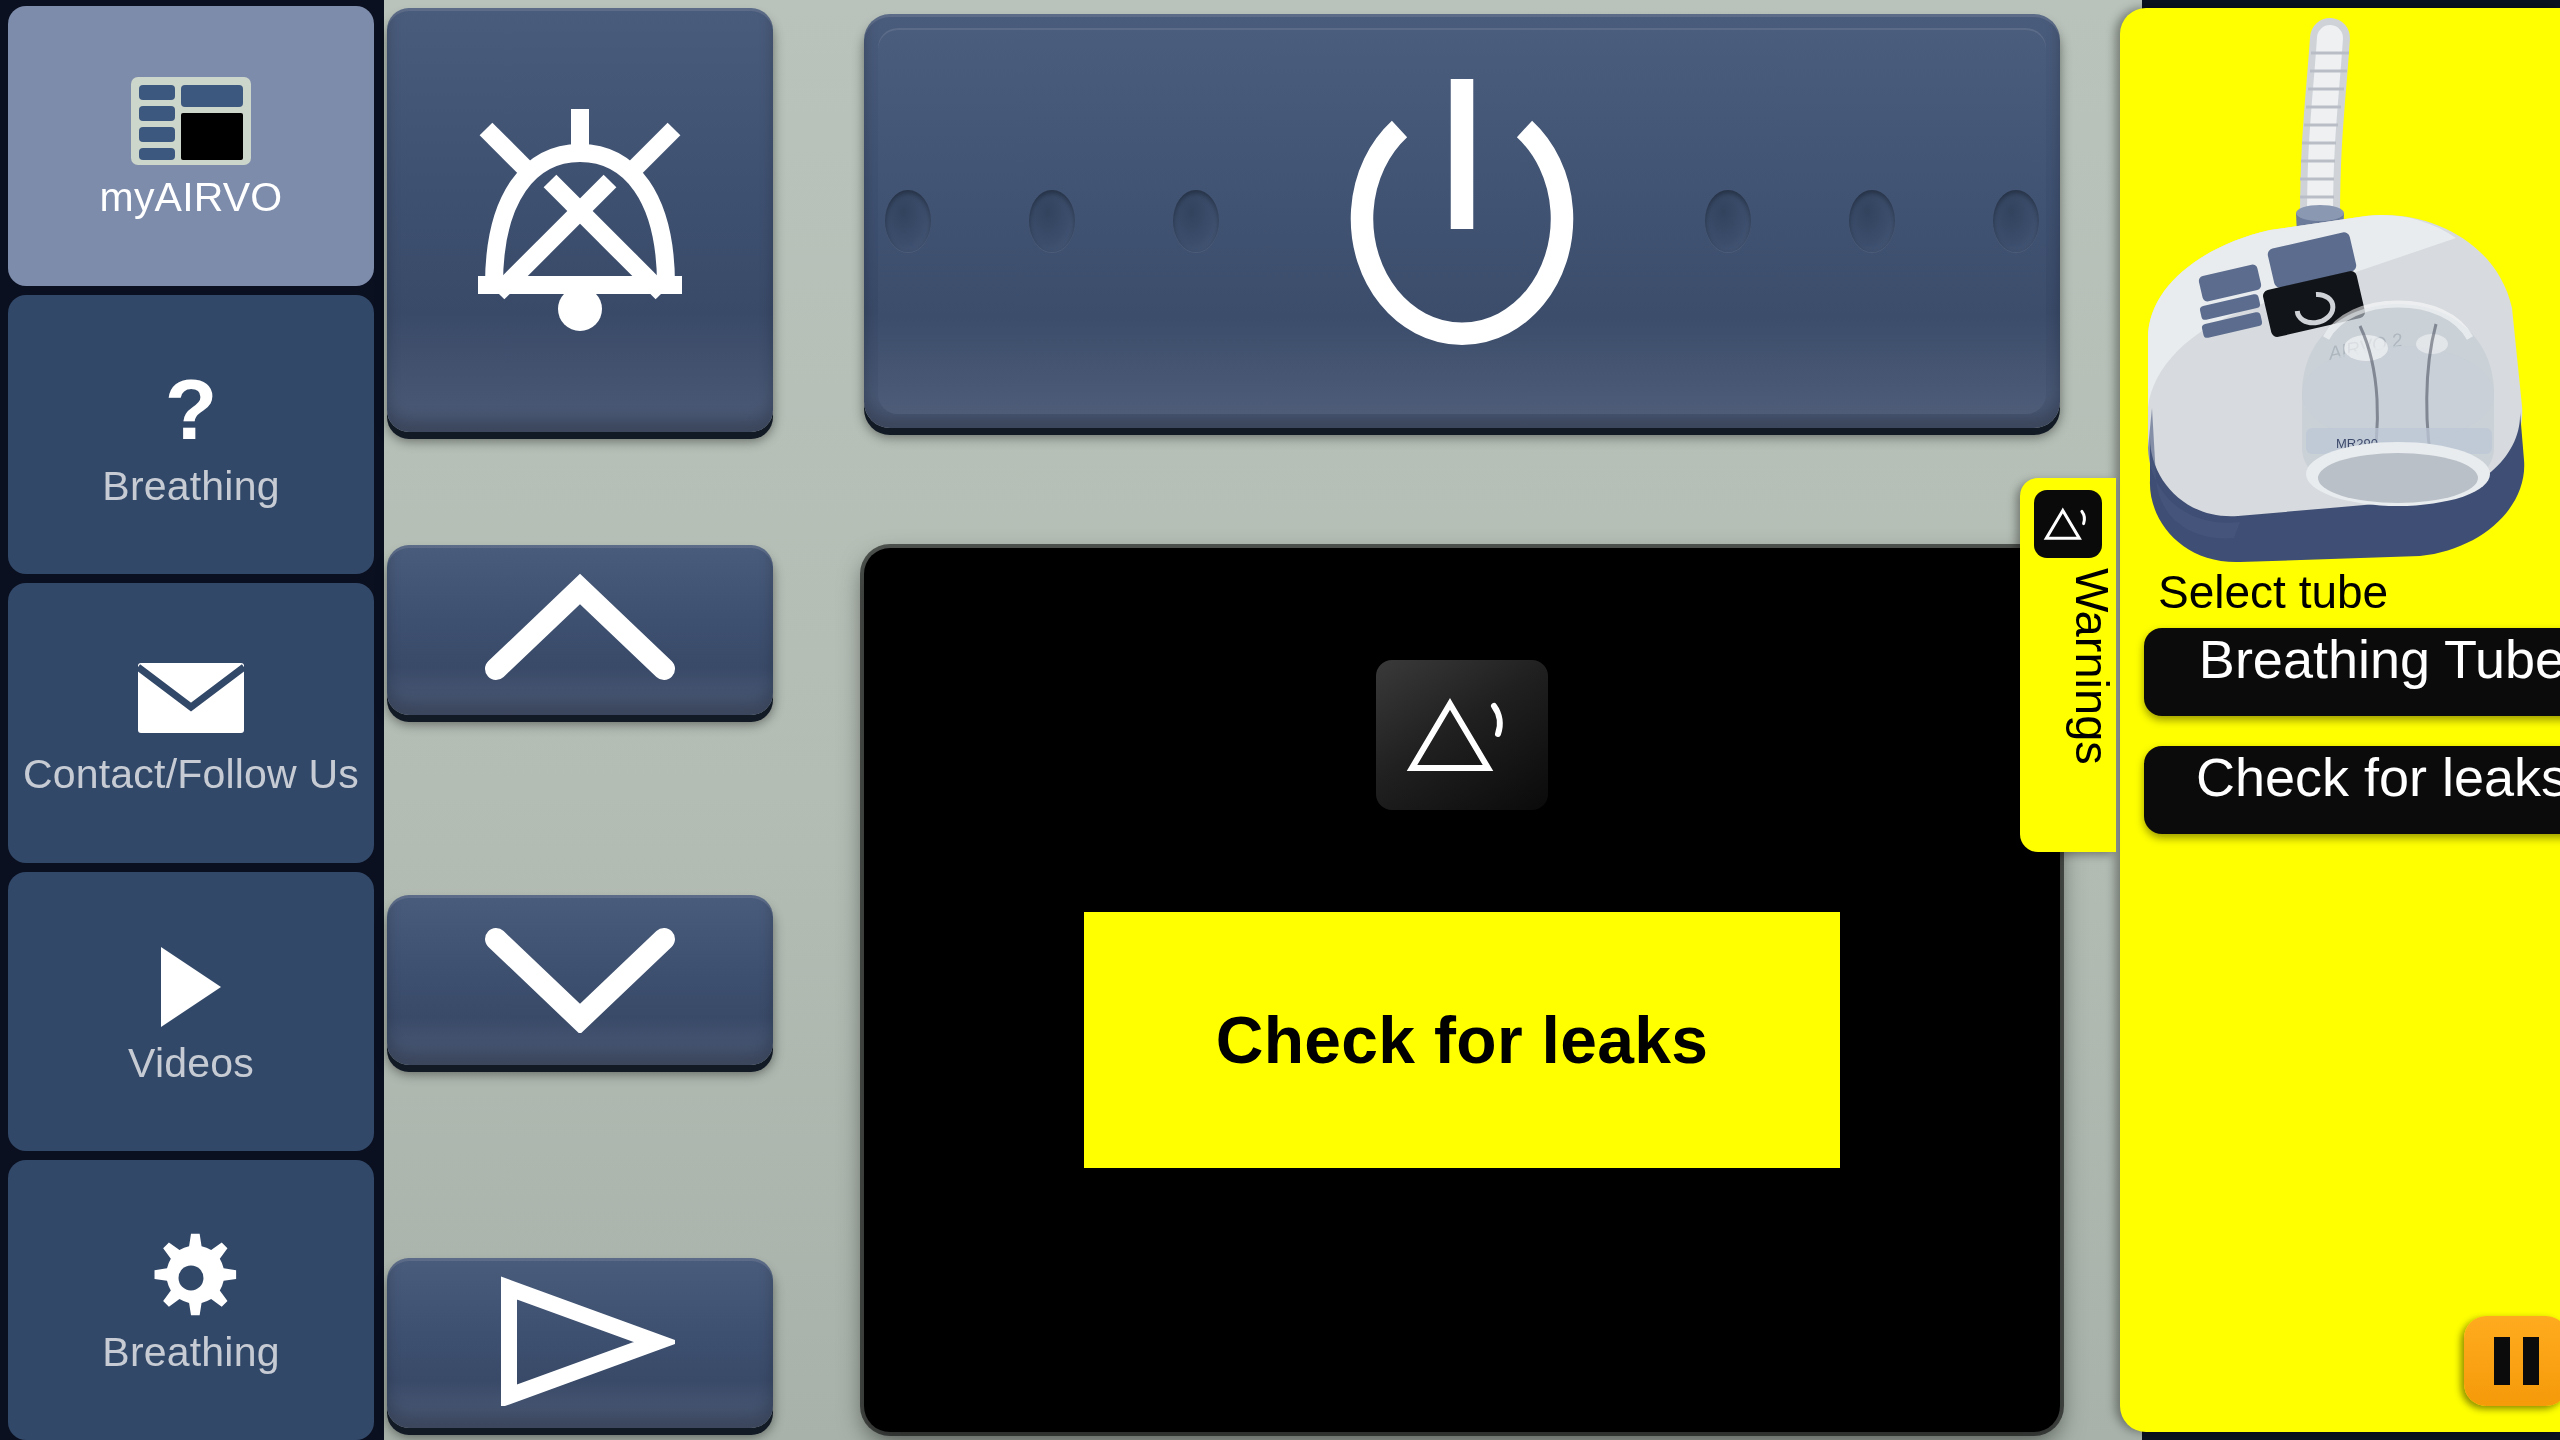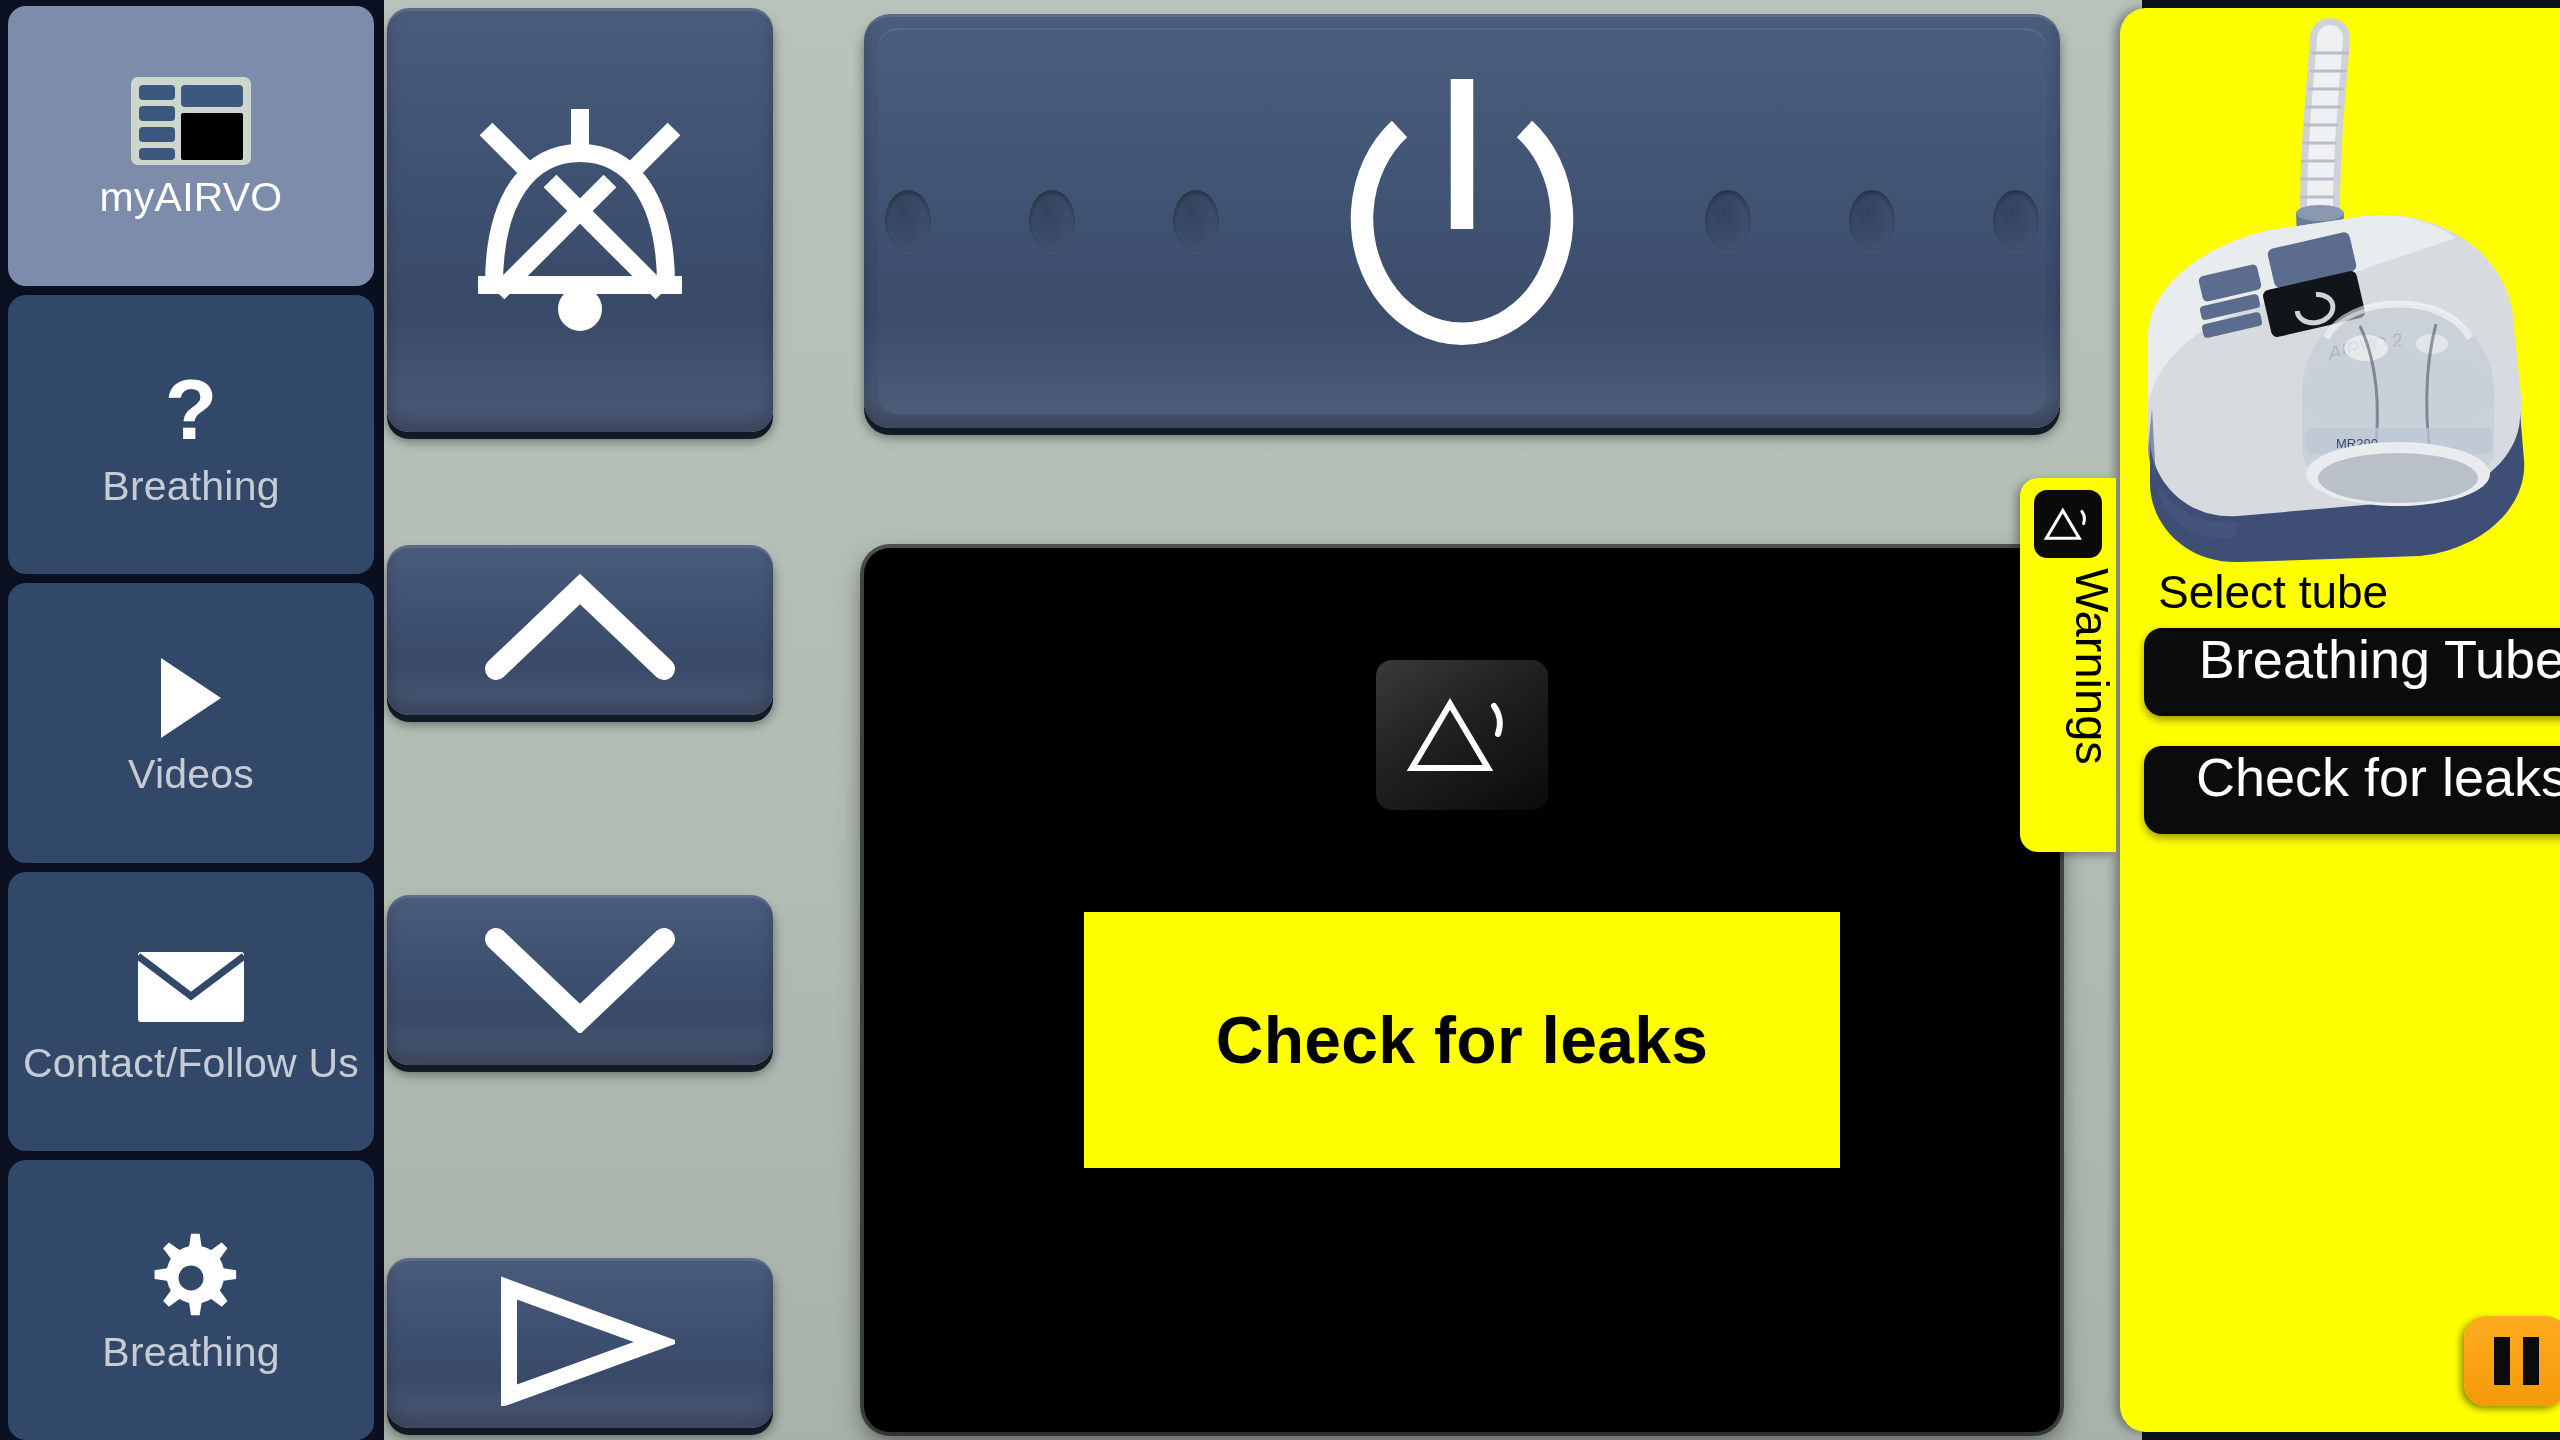--- a/index.html
+++ b/index.html
@@ -252,33 +252,33 @@
 
     <div class="side-item">
       <div class="side-icon">
         <span class="q-mark">?</span>
       </div>
       <div class="side-label">Breathing</div>
     </div>
 
     <div class="side-item">
       <div class="side-icon">
-        <div class="tri-play"></div>
-      </div>
-      <div class="side-label">Videos</div>
-    </div>
-
-    <div class="side-item">
-      <div class="side-icon">
         <svg width="110" height="78" viewBox="0 0 110 78">
           <rect x="2" y="4" width="106" height="70" rx="3" fill="#ffffff"></rect>
           <path d="M2 8 L55 48 L108 8" fill="none" stroke="#324868" stroke-width="7"></path>
         </svg>
       </div>
       <div class="side-label">Contact/Follow Us</div>
+    </div>
+
+    <div class="side-item">
+      <div class="side-icon">
+        <div class="tri-play"></div>
+      </div>
+      <div class="side-label">Videos</div>
     </div>
 
     <div class="side-item">
       <div class="side-icon">
         <svg width="96" height="96" viewBox="0 0 100 100">
           <g fill="#ffffff">
             <path d="M50 6 l9 0 2 13 a33 33 0 0 1 10 4 l11-8 6 6 -8 11 a33 33 0 0 1 4 10 l13 2 0 9 -13 2 a33 33 0 0 1 -4 10 l8 11 -6 6 -11-8 a33 33 0 0 1 -10 4 l-2 13 -9 0 -2-13 a33 33 0 0 1 -10-4 l-11 8 -6-6 8-11 a33 33 0 0 1 -4-10 l-13-2 0-9 13-2 a33 33 0 0 1 4-10 l-8-11 6-6 11 8 a33 33 0 0 1 10-4 z"></path>
           </g>
           <circle cx="50" cy="52" r="13" fill="#324868"></circle>
         </svg>

